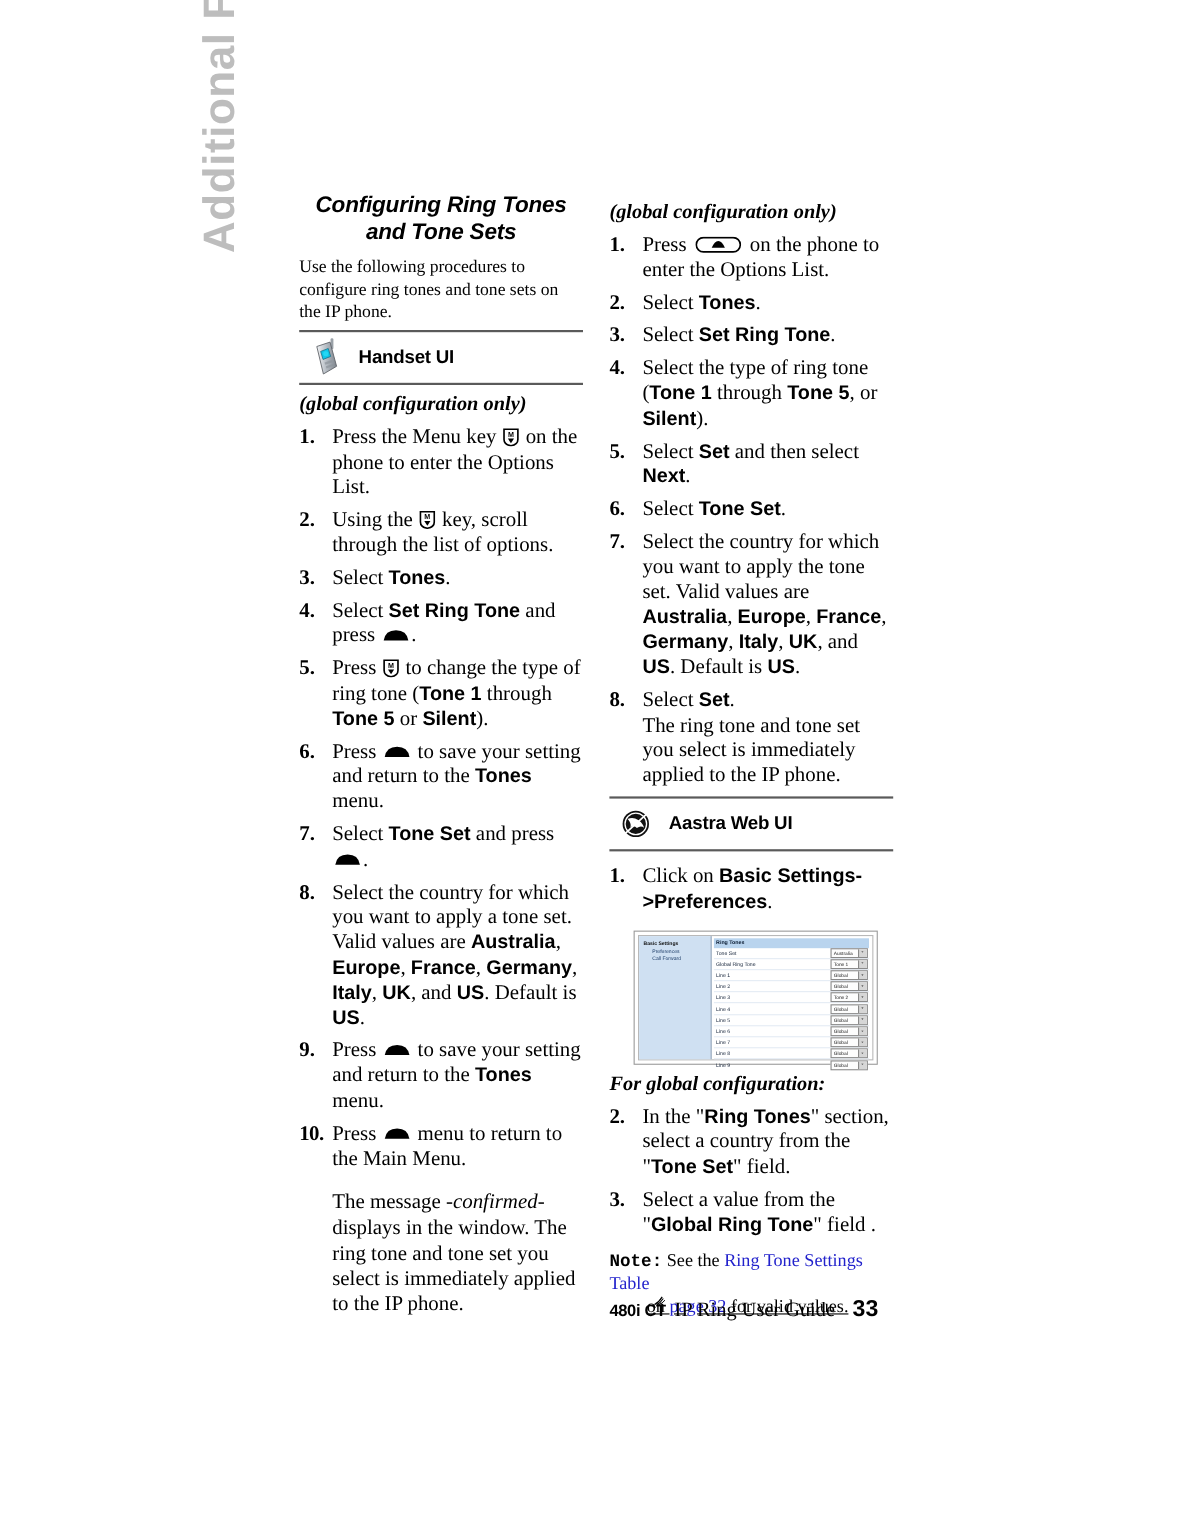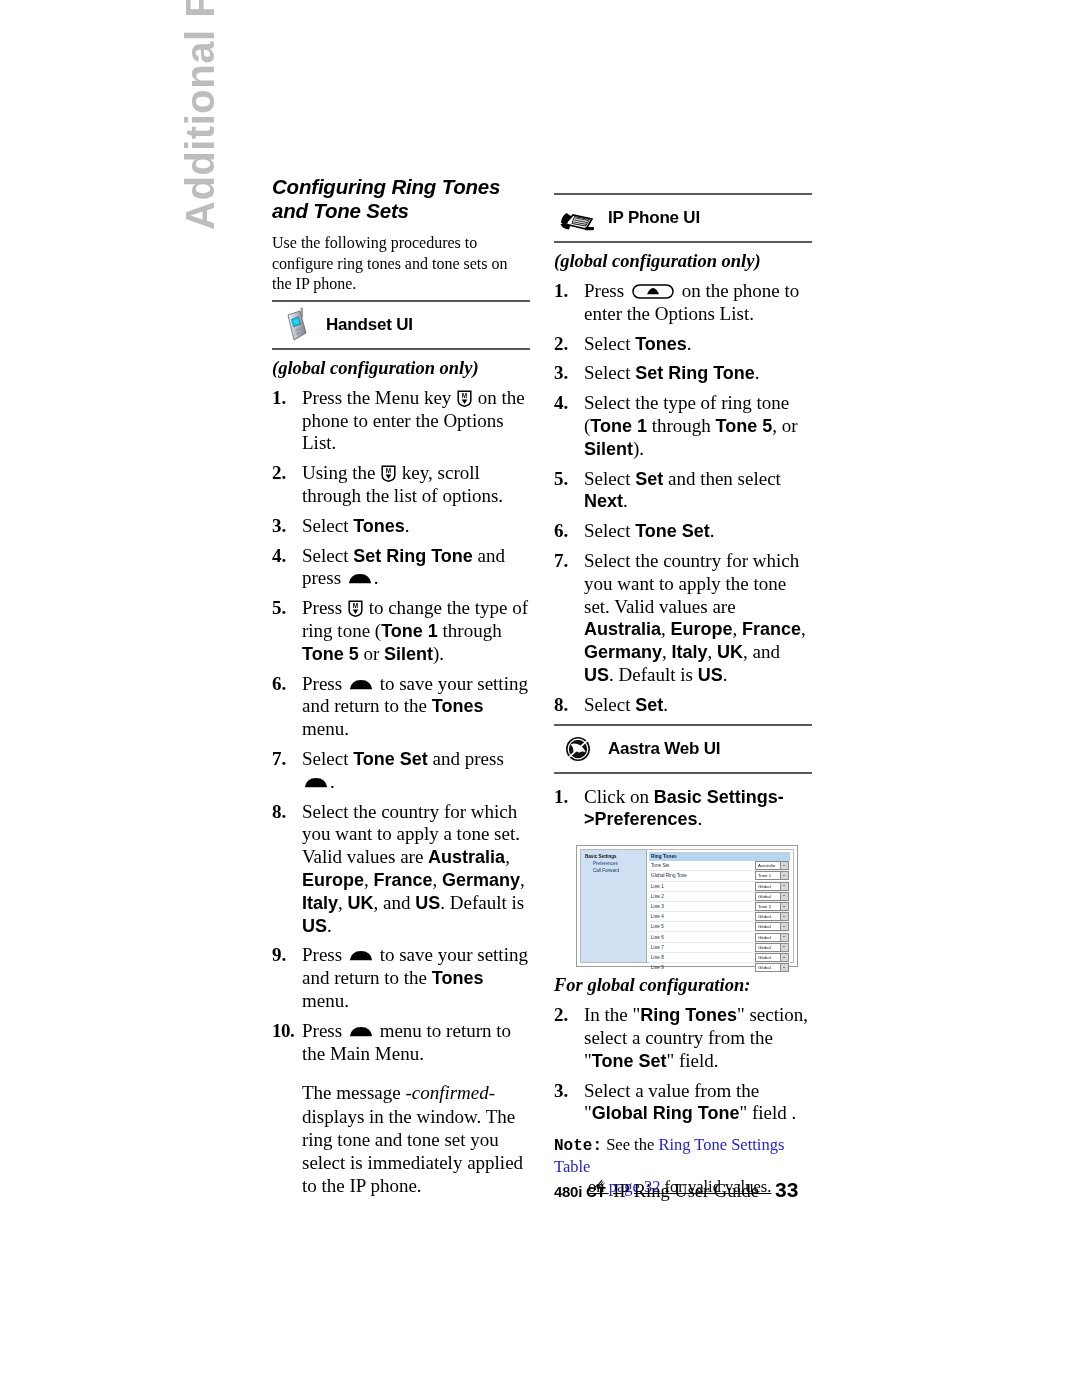--- a/index.html
+++ b/index.html
@@ -54,20 +54,21 @@
 
   
   h1.sec-title {
     font-family: "Liberation Sans", sans-serif;
     font-style: italic;
     font-weight: bold;
     font-size: 20.5px;
     line-height: 1.18;
     margin: 0 0 10px 0;
     letter-spacing: -0.2px;
+    text-align: center;
   }
   p.intro {
     font-size: 16px;
     line-height: 1.26;
     margin: 0 0 6px 0;
   }
 
   
   .ui-block { }
   .ui-block.first { margin-top: 18px; }
@@ -407,39 +408,20 @@
               <path d="M0.8 10.2 Q2.2 1 12 0.9 Q21.8 1 23.2 10.2 Z" fill="#000"></path>
             </svg></span><span> menu to return to the Main Menu.</span>
       </li>
     </ol>
 
     <div class="para-indent"><span>The message </span><span class="em">-confirmed-</span><span> displays in the window. The ring tone and tone set you select is immediately applied to the IP phone.</span></div>
   </div>
 
   <div class="col col-right">
 
-    <div class="ui-block first">
-      <div class="rule"></div>
-      <div class="ui-head">
-        <span class="icon-box">
-          <svg width="38" height="30" viewBox="0 0 38 30">
-            <path d="M6 21 L14 12 L33 16 L27 26 Z" fill="#ffffff" stroke="#000" stroke-width="1.6"></path>
-            <path d="M15.5 13.5 L30.5 16.5 L26.5 23 L13 20.5 Z" fill="#e8e8e8" stroke="#000" stroke-width="0.9"></path>
-            <path d="M16.2 15 L29 17.5" stroke="#000" stroke-width="0.8"></path>
-            <path d="M15.4 17 L28 19.5" stroke="#000" stroke-width="0.8"></path>
-            <path d="M14.6 19 L27.2 21.3" stroke="#000" stroke-width="0.8"></path>
-            <path d="M2 20 Q2.5 13 7.5 10 L12.5 13.5 Q9 15.5 8.5 20.5 Z" fill="#000"></path>
-            <path d="M1.5 21.5 Q4 26 10 26.5 L11.5 22 Q7 21.5 5.5 19 Z" fill="#000"></path>
-            <rect x="26" y="24" width="9" height="3.2" rx="1.2" fill="#000"></rect>
-          </svg>
-        </span>
-        <span class="ui-label">IP Phone UI</span>
-      </div>
-      <div class="rule"></div>
-    </div>
 
     <div class="note-italic">(global configuration only)</div>
 
     <ol class="steps">
       <li>
         <span class="num">1.</span><span>Press </span><span class="key-oval"><svg width="42" height="15" viewBox="0 0 42 15">
               <rect x="1" y="1" width="40" height="13" rx="6.5" fill="#fff" stroke="#000" stroke-width="1.5"></rect>
               <path d="M15 10.3 Q17.5 4.2 21 4 Q24.5 4.2 27 10.3 Z" fill="#000"></path>
             </svg></span><span> on the phone to enter the Options List.</span>
       </li>
@@ -462,21 +444,21 @@
 
       <li>
         <span class="num">6.</span><span>Select </span><b>Tone Set</b><span>.</span>
       </li>
 
       <li>
         <span class="num">7.</span><span>Select the country for which you want to apply the tone set. Valid values are </span><b>Australia</b><span>, </span><b>Europe</b><span>, </span><b>France</b><span>, </span><b>Germany</b><span>, </span><b>Italy</b><span>, </span><b>UK</b><span>, and </span><b>US</b><span>. Default is </span><b>US</b><span>.</span>
       </li>
 
       <li>
-        <span class="num">8.</span><span>Select </span><b>Set</b><span>.</span><br>
+        <span class="num">8.</span><span>Select </span><b>Set</b><span>.</span><br><span>The ring tone and tone set you select is immediately applied to the IP phone.</span>
       </li>
     </ol>
 
     <div class="ui-block">
       <div class="rule"></div>
       <div class="ui-head">
         <span class="icon-box">
           <svg width="26" height="26" viewBox="0 0 26 26">
             <circle cx="13" cy="13" r="12" fill="#111111"></circle>
             <path d="M13 3.2 A9.8 9.8 0 0 1 13 22.8 A9.8 9.8 0 0 1 13 3.2 Z" fill="none" stroke="#ffffff" stroke-width="1.2"></path>

